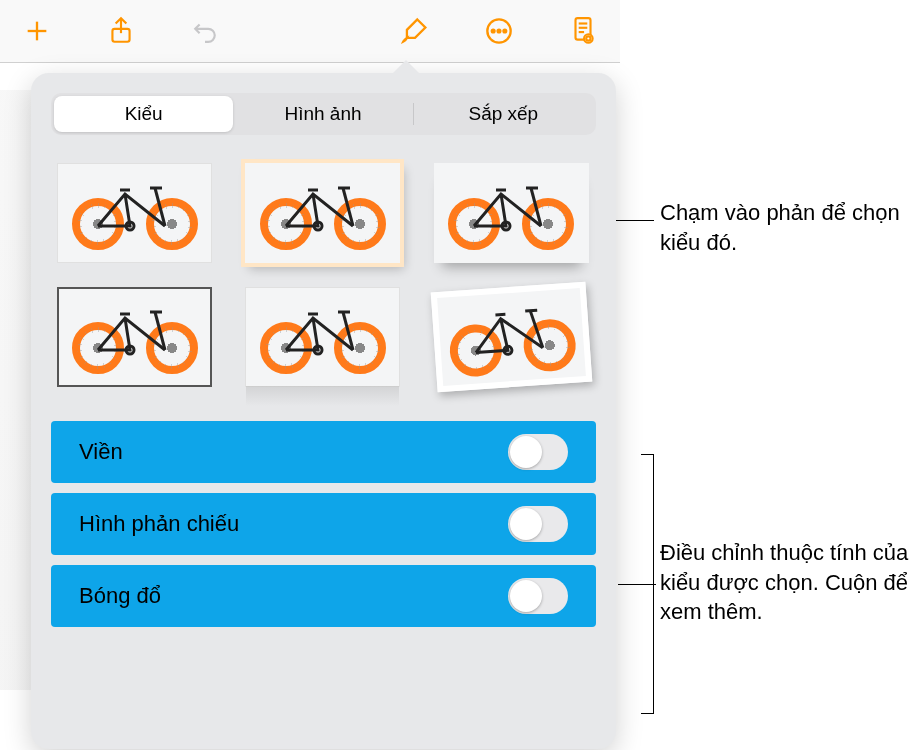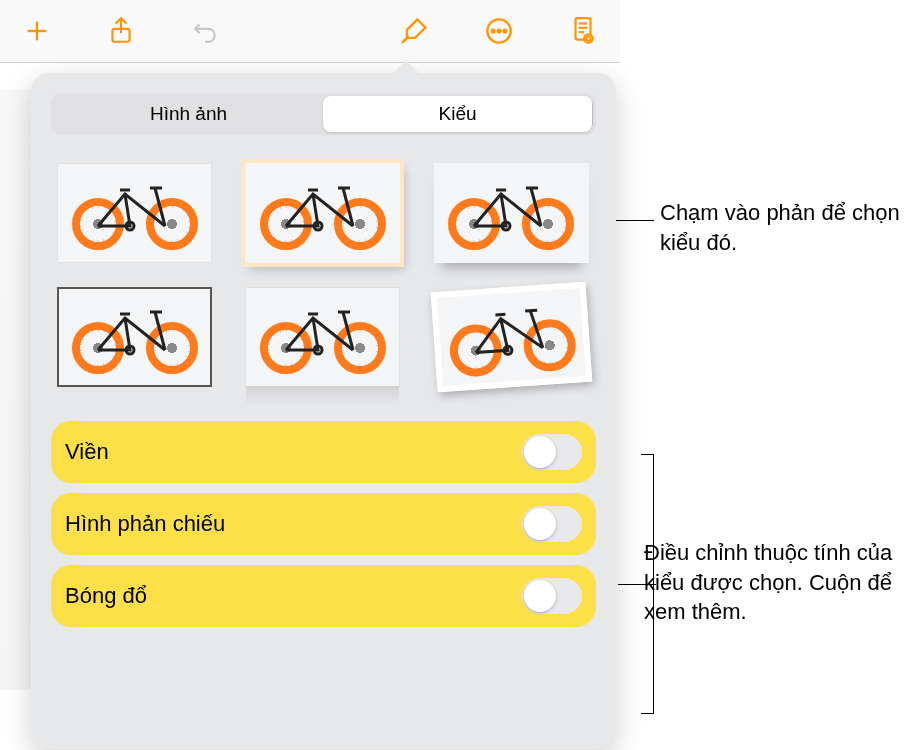--- a/index.html
+++ b/index.html
@@ -153,24 +153,24 @@
     top: 0; left: 0;
     width: 100%;
     height: 100%;
   }
   .option-list {
     display: flex;
     flex-direction: column;
     gap: 10px;
   }
   .option-row {
-    background: #fde047;
-    border-radius: 20px;
+    background: #0ea5e9;
+    border-radius: 4px;
     height: 62px;
-    padding: 0 14px;
+    padding: 0 28px;
     display: flex;
     align-items: center;
     justify-content: space-between;
   }
   .option-label {
     font-size: 22px;
     color: #000;
   }
   .toggle {
     width: 60px;
@@ -188,21 +188,21 @@
     box-shadow: 0 1px 3px rgba(0,0,0,0.3);
   }
   
   .callout {
     position: absolute;
     font-size: 22px;
     line-height: 1.35;
     color: #000;
   }
   .callout.c1 { top: 198px; left: 660px; width: 250px;}
-  .callout.c2 { top: 538px; left: 644px; width: 260px;}
+  .callout.c2 { top: 538px; left: 660px; width: 260px;}
   .lead-line {
     position: absolute;
     background: #000;
     height: 1px;
   }
   .lead-l1 {
     top: 220px; left: 576px; width: 78px;
   }
   .lead-bracket {
     position: absolute;
@@ -288,23 +288,24 @@
 </div>
 
 <div class="canvas-bg"></div>
 <div class="bg-hint"></div>
 
 <div class="paintbrush-pointer"></div>
 
 <div class="popover">
 
   <div class="seg-control">
+    <div class="seg-item active">Kiểu</div>
     <div class="seg-item">Hình ảnh</div>
-    <div class="seg-item active">Kiểu</div>
     <div class="seg-divider"></div>
+    <div class="seg-item">Sắp xếp</div>
   </div>
 
   <div class="style-grid">
 
     <div class="style-thumb">
       <div class="bike">
           <div class="wheel l"></div>
           <div class="wheel r"></div>
         <svg class="frame-svg" viewBox="0 0 130 74">
             <g stroke="#222" stroke-width="3" fill="none">

